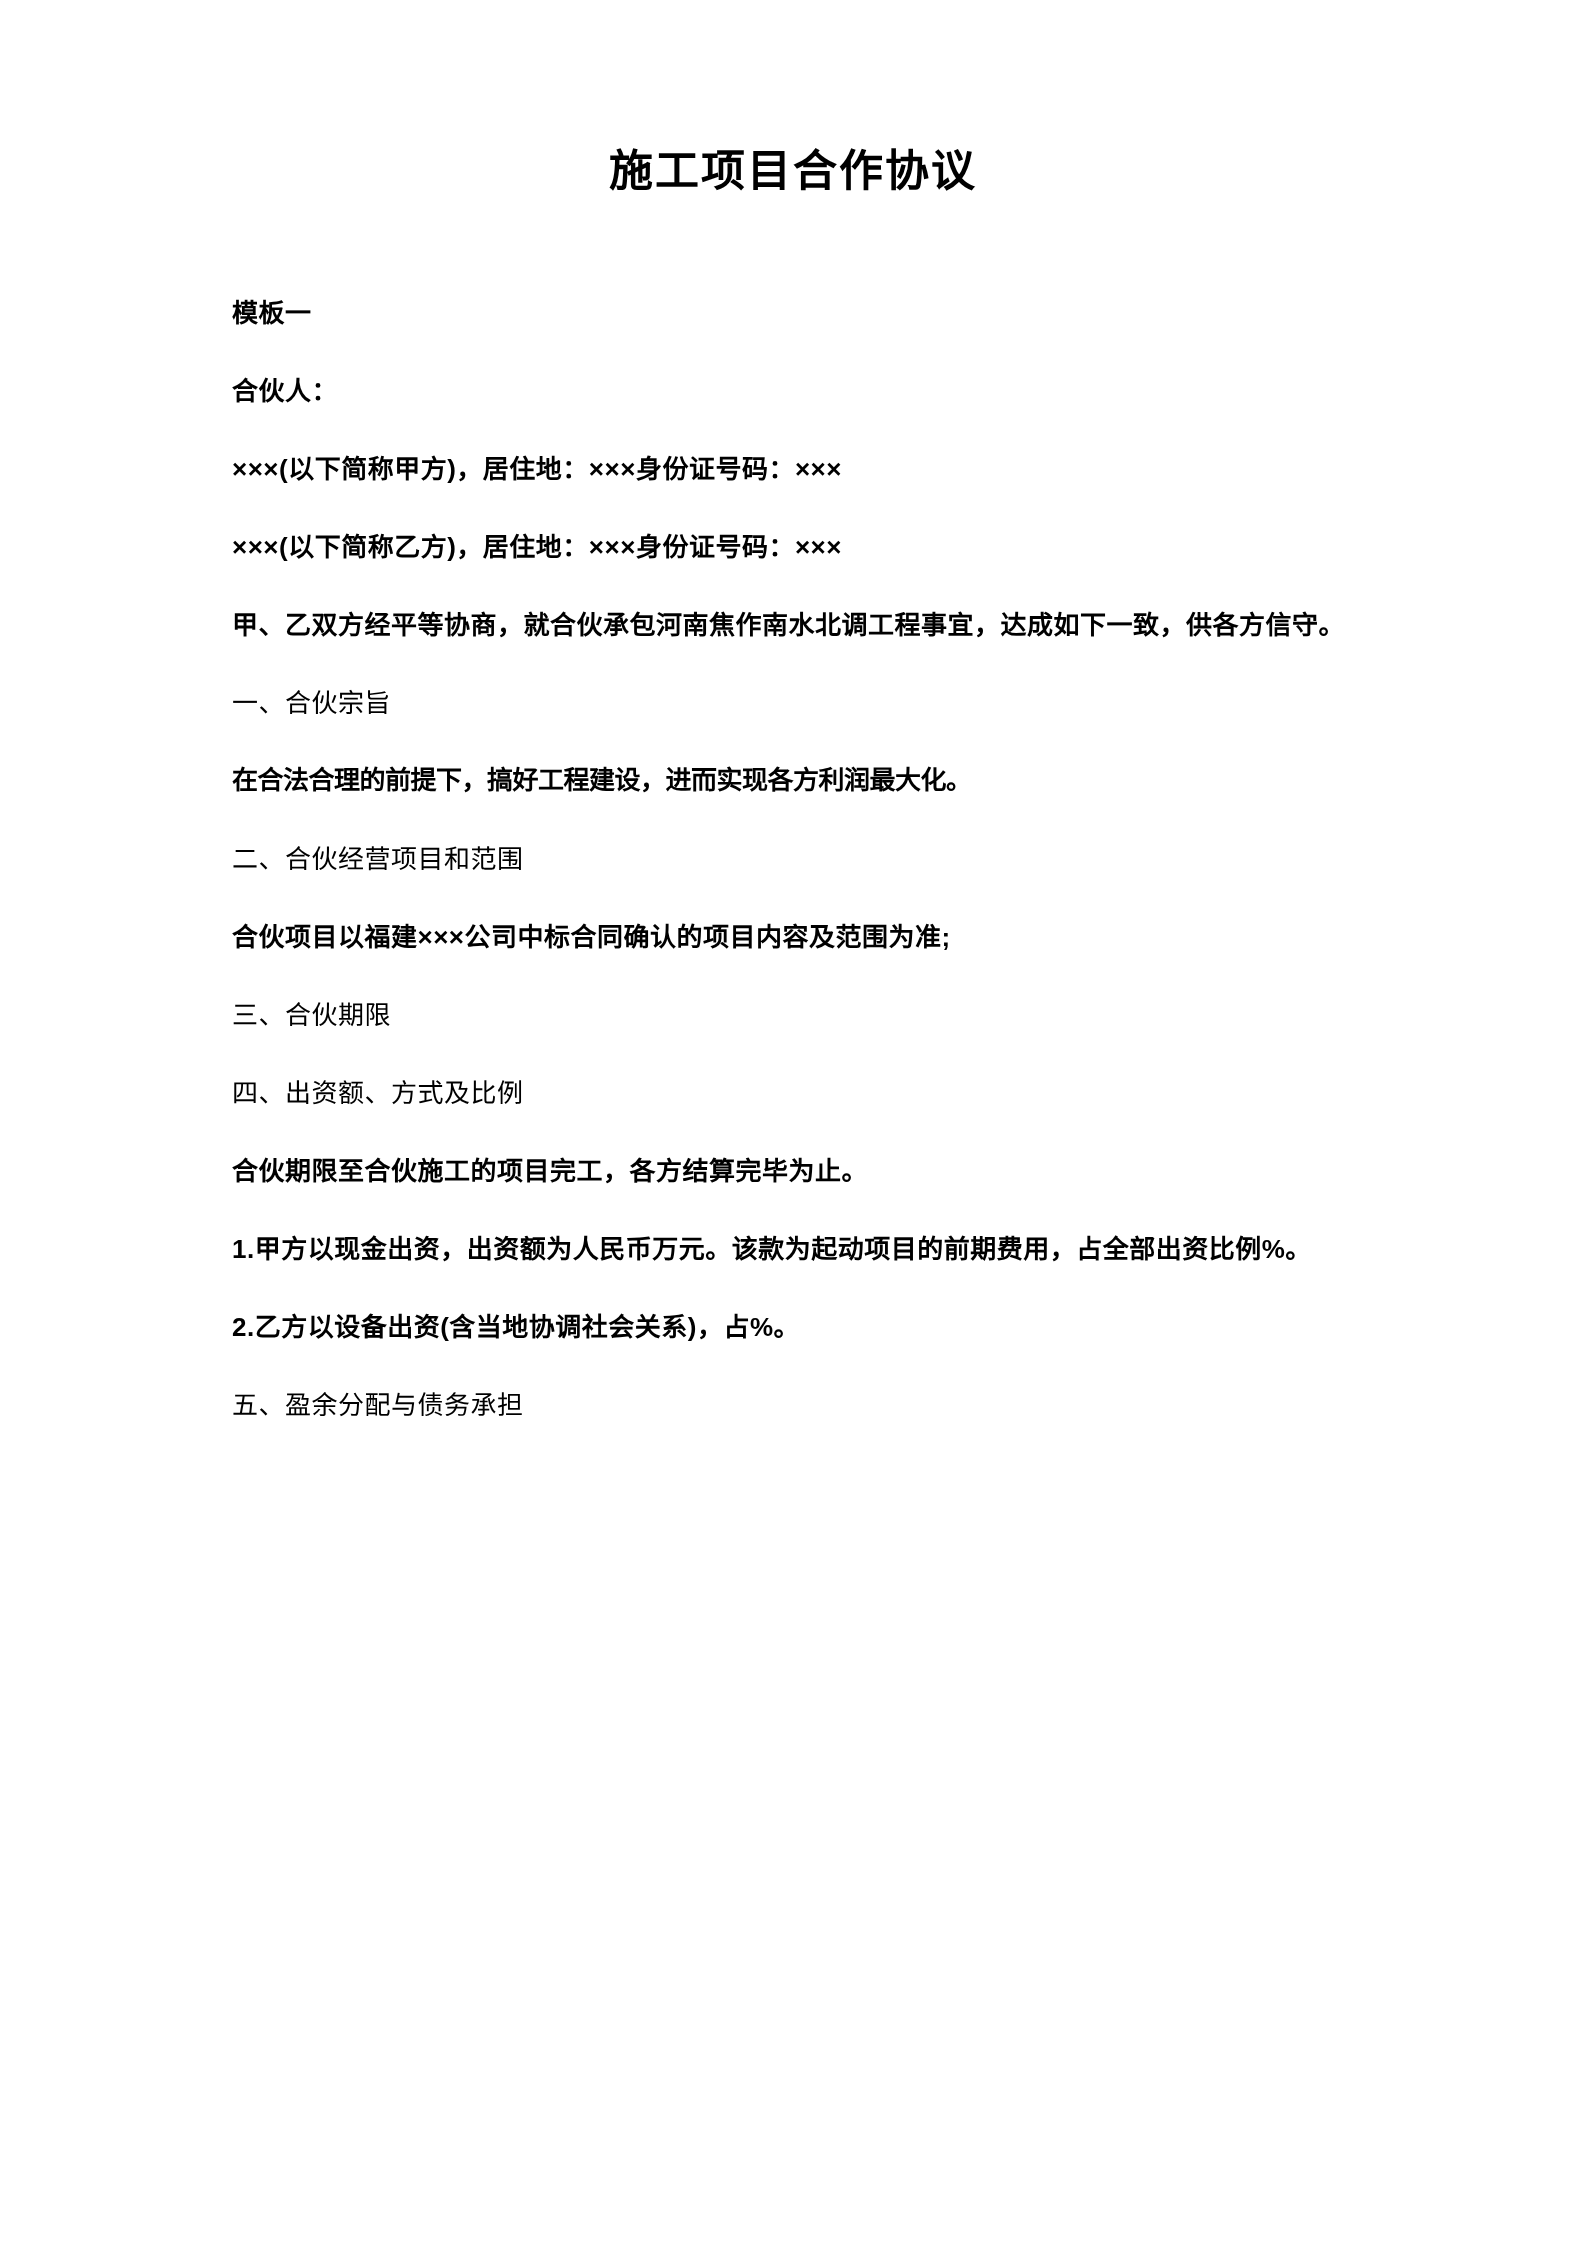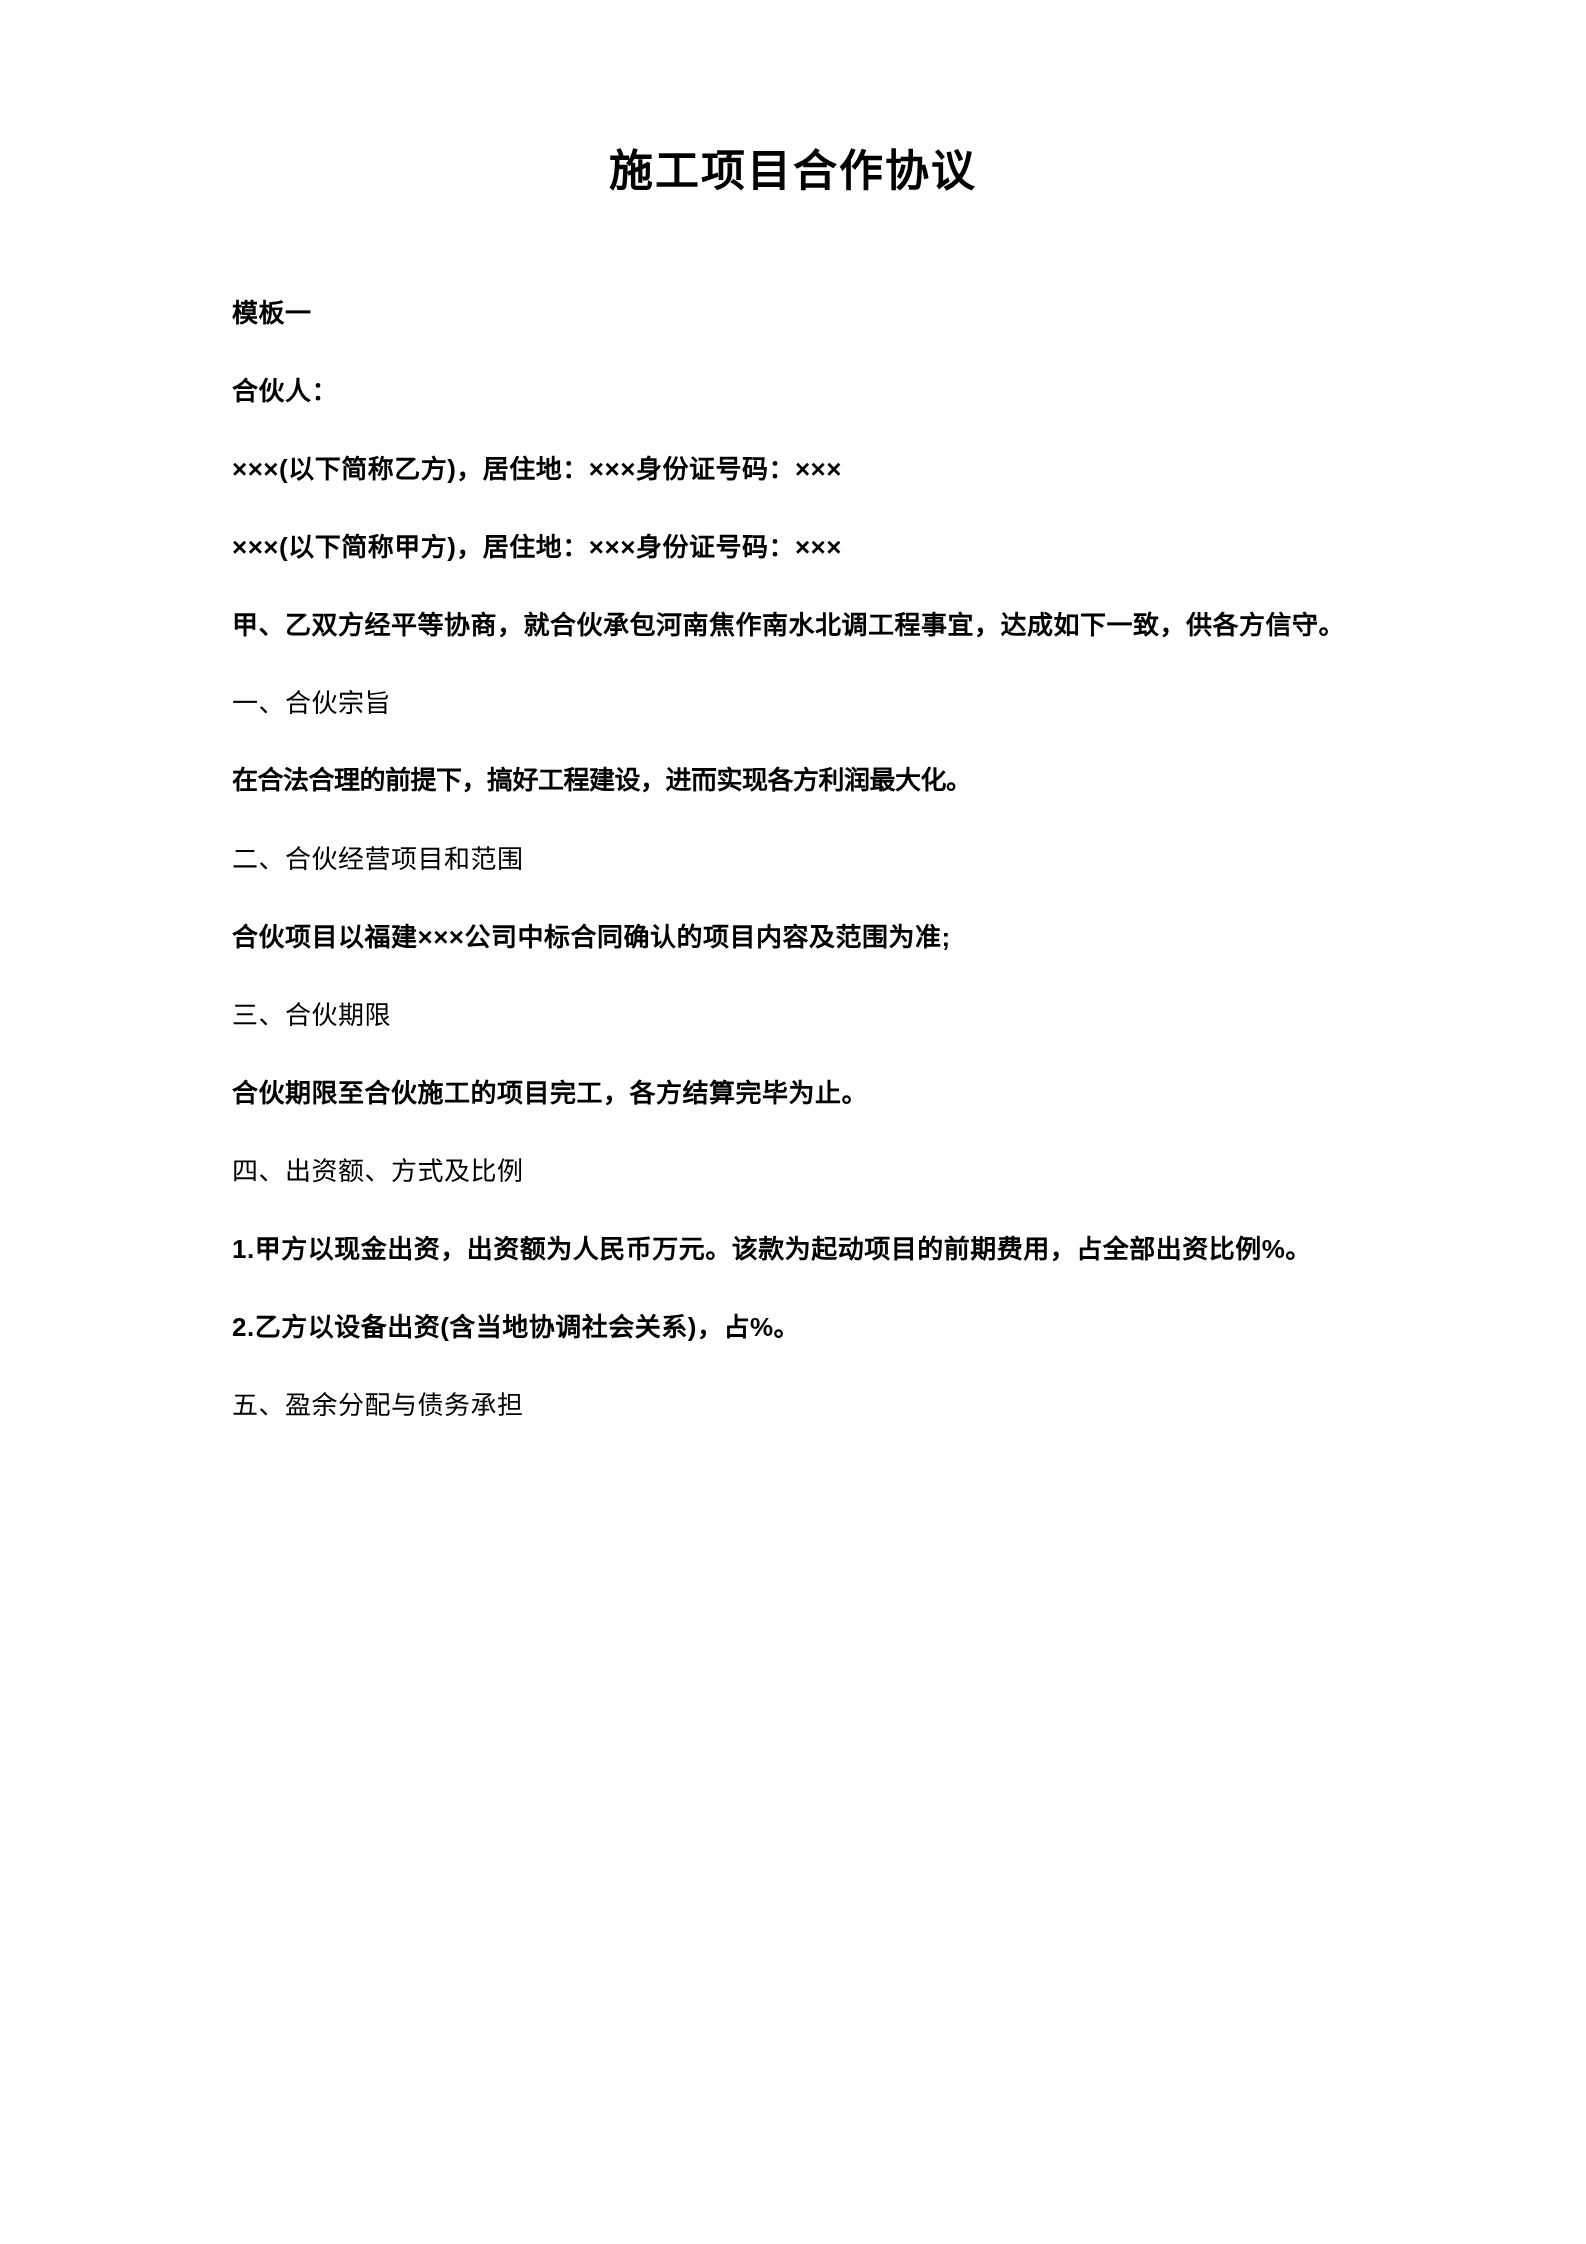--- a/index.html
+++ b/index.html
@@ -57,28 +57,28 @@
 </head>
 <body>
 
 <div class="page">
 
   <h1 class="doc-title">施工项目合作协议</h1>
 
   <div class="body-block">
     <p class="para">模板一</p>
     <p class="para">合伙人：</p>
+    <p class="para">×××(以下简称甲方)，居住地：×××身份证号码：×××</p>
     <p class="para">×××(以下简称乙方)，居住地：×××身份证号码：×××</p>
-    <p class="para">×××(以下简称甲方)，居住地：×××身份证号码：×××</p>
     <p class="para">甲、乙双方经平等协商，就合伙承包河南焦作南水北调工程事宜，达成如下一致，供各方信守。</p>
     <p class="para heading">一、合伙宗旨</p>
     <p class="para tight">在合法合理的前提下，搞好工程建设，进而实现各方利润最大化。</p>
     <p class="para heading">二、合伙经营项目和范围</p>
     <p class="para">合伙项目以福建×××公司中标合同确认的项目内容及范围为准;</p>
     <p class="para heading">三、合伙期限</p>
+    <p class="para heading">四、出资额、方式及比例</p>
     <p class="para">合伙期限至合伙施工的项目完工，各方结算完毕为止。</p>
-    <p class="para heading">四、出资额、方式及比例</p>
     <p class="para">1.甲方以现金出资，出资额为人民币万元。该款为起动项目的前期费用，占全部出资比例%。</p>
     <p class="para">2.乙方以设备出资(含当地协调社会关系)，占%。</p>
     <p class="para heading">五、盈余分配与债务承担</p>
   </div>
 
 </div>
 
 </body></html>

